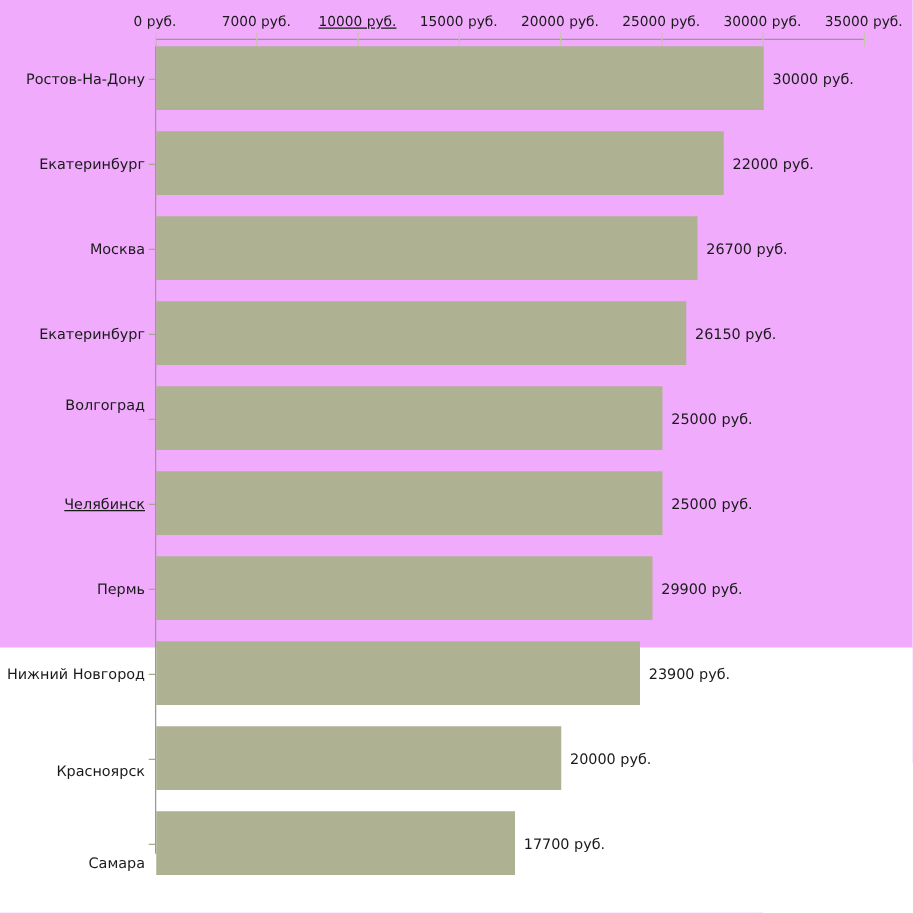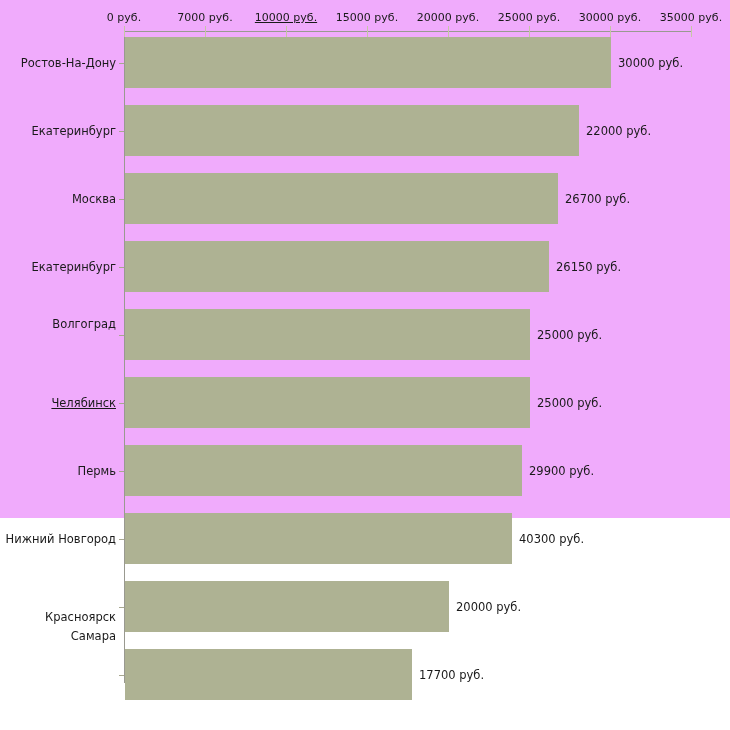--- a/index.html
+++ b/index.html
@@ -144,24 +144,24 @@
       <div class="cat-label" style="top: 402.5px; text-decoration: underline;">Челябинск</div>
       <div class="bar" title="Челябинск: 25000 руб." style="top: 377px; height: 51px; width: 405px; background: rgb(174, 178, 147);"></div>
       <div class="bar-value" style="left: 537px; top: 402.5px;">25000 руб.</div>
       <div class="y-tick" style="top: 471px;"></div>
       <div class="cat-label" style="top: 470.5px;">Пермь</div>
       <div class="bar" title="Пермь: 24500 руб." style="top: 445px; height: 51px; width: 397px; background: rgb(174, 178, 147);"></div>
       <div class="bar-value" style="left: 529px; top: 470.5px;">29900 руб.</div>
       <div class="y-tick" style="top: 539px;"></div>
       <div class="cat-label" style="top: 538.5px;">Нижний Новгород</div>
       <div class="bar" title="Нижний Новгород: 23900 руб." style="top: 513px; height: 51px; width: 387px; background: rgb(174, 178, 147);"></div>
-      <div class="bar-value" style="left: 519px; top: 538.5px;">40300 руб.</div>
+      <div class="bar-value" style="left: 519px; top: 538.5px;">23900 руб.</div>
       <div class="y-tick" style="top: 607px;"></div>
       <div class="cat-label" style="top: 617px;">Красноярск</div>
       <div class="bar" title="Красноярск: 20000 руб." style="top: 581px; height: 51px; width: 324px; background: rgb(174, 178, 147);"></div>
       <div class="bar-value" style="left: 456px; top: 606.5px;">20000 руб.</div>
       <div class="y-tick" style="top: 675px;"></div>
-      <div class="cat-label" style="top: 636px; margin-left: 28px;">Самара</div>
+      <div class="cat-label" style="top: 690px; margin-left: 28px;">Самара</div>
       <div class="bar" title="Самара: 17700 руб." style="top: 649px; height: 51px; width: 287px; background: rgb(174, 178, 147);"></div>
       <div class="bar-value" style="left: 419px; top: 674.5px;">17700 руб.</div>
     </div>
 
 </div>
 
 </body></html>

